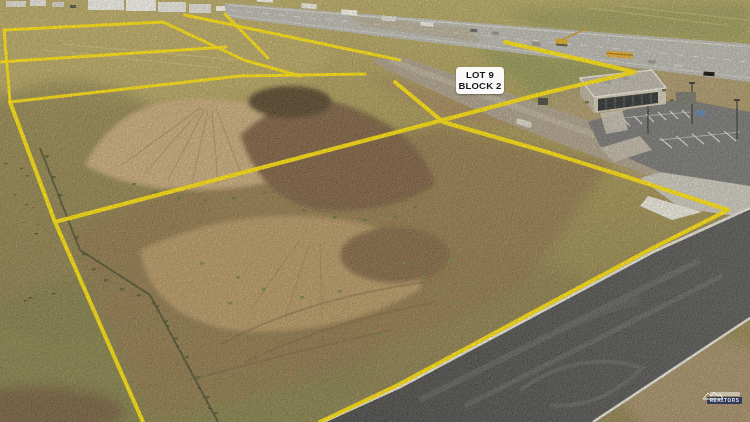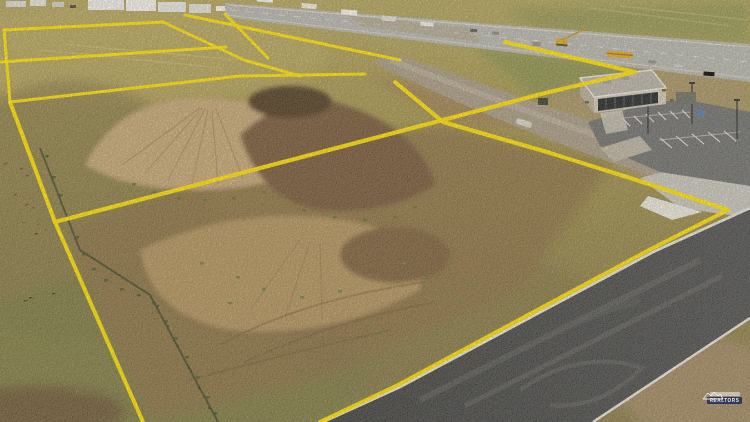--- a/index.html
+++ b/index.html
@@ -346,20 +346,24 @@
     <path class="lot-line" d="M10,102 L55,222 L143,422"></path>
     <path class="lot-line" d="M55,222 L443,120 L545,93 L635,72 L505,42"></path>
     <path class="lot-line" d="M395,82 L443,122 L547,152 L630,178 L728,210"></path>
     <path class="lot-line" d="M728,210 L651,249 L398,385 L320,422"></path>
   </g>
 
   <rect width="750" height="422" filter="url(#grainD)" opacity=".18"></rect>
   <rect width="750" height="422" filter="url(#grainW)" opacity=".14"></rect>
 </svg>
 
+  <div class="lot-label">
+    <div>LOT 9</div>
+    <div>BLOCK 2</div>
+  </div>
 
   <div class="watermark">
     <svg width="22" height="9" viewBox="0 0 22 9">
       <path d="M1,8 L6,2 L9,5 L12,1 L16,5 L18,3 L21,8 Z" fill="none" stroke="#f5f5ee" stroke-width="1"></path>
     </svg>
     <div class="wm-word"></div>
     <div class="wm-band">REALTORS</div>
   </div>
 </div>
 

